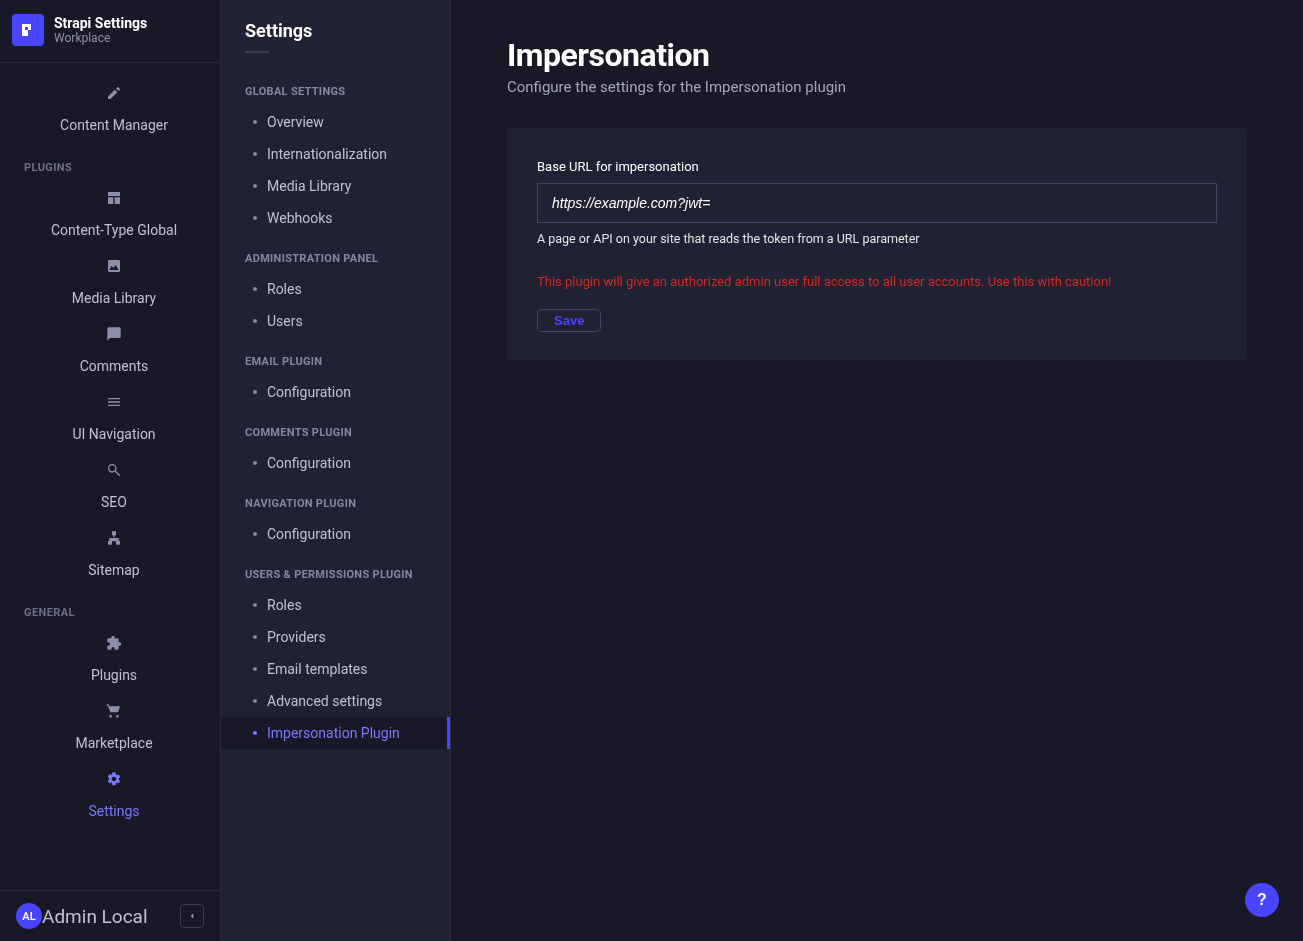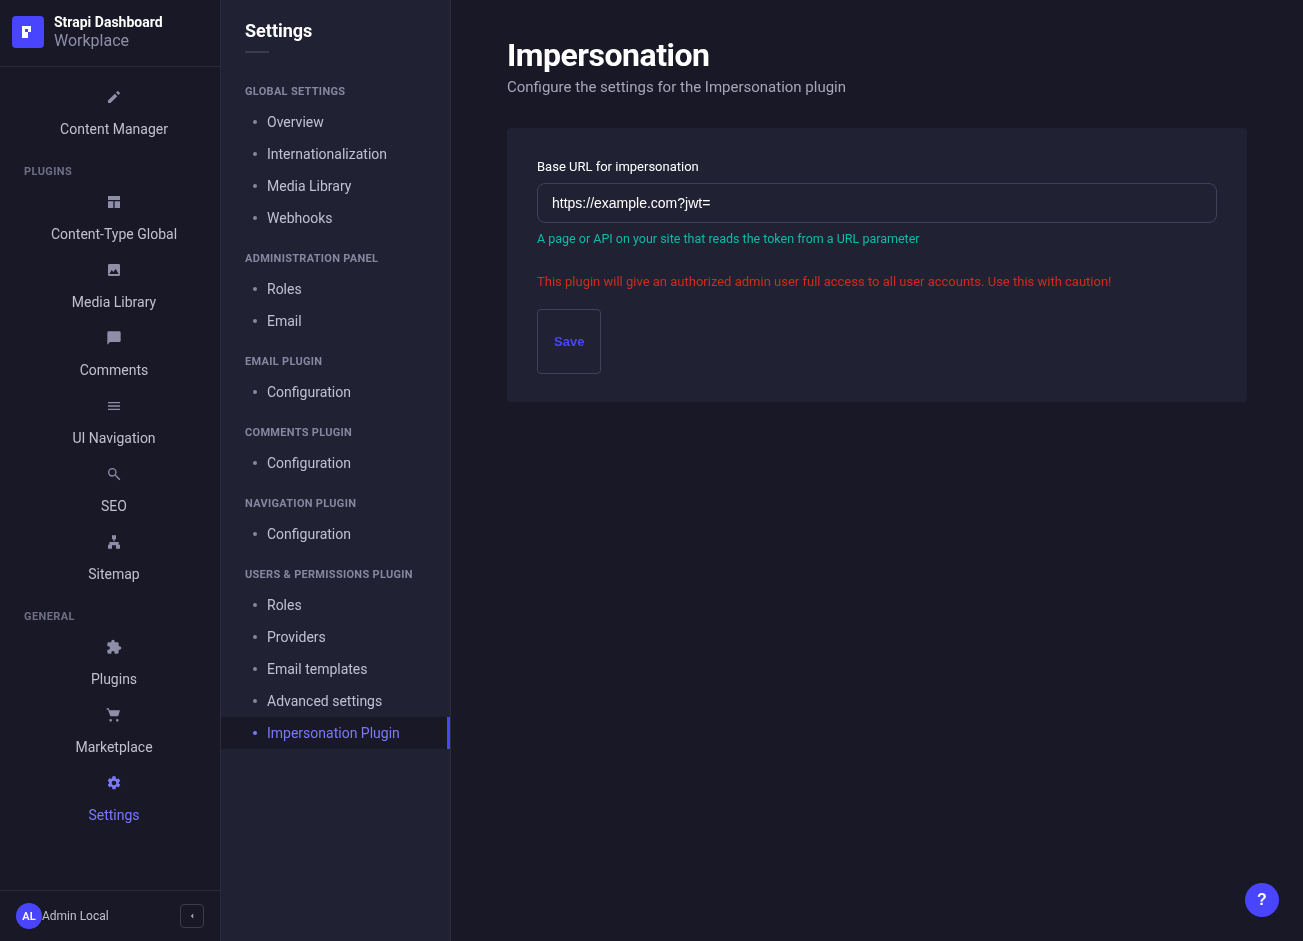--- a/index.html
+++ b/index.html
@@ -30,21 +30,21 @@
     gap: 10px;
   }
   .brand-logo {
     width: 32px; height: 32px;
     background: #4945ff;
     border-radius: 4px;
     display: flex; align-items:center; justify-content:center;
   }
   .brand-logo svg { width: 18px; height: 18px; fill:#fff;}
   .brand-title { font-size: 14px; font-weight: 700; color:#fff; line-height:1.2;}
-  .brand-sub { font-size: 16px; color:#8e8ea9;}
+  .brand-sub { font-size: 12px; color:#8e8ea9;}
   .nav {
     flex:1;
     overflow-y:auto;
     padding-top:12px;
   }
   .nav-item {
     display:flex; align-items:center;
     padding: 10px 16px 10px 24px;
     gap:16px;
     color:#c0c0cf;
@@ -68,21 +68,21 @@
     border-top:1px solid #2b2b3a;
     padding:12px 16px;
     display:flex; align-items:center; gap:0;
   }
   .avatar {
     width:26px; height:26px; border-radius:50%;
     background:#4945ff; color:#fff;
     display:flex; align-items:center; justify-content:center;
     font-size:11px; font-weight:600;
   }
-  .footer-user { flex:1; font-size:12px; color:#c0c0cf;}
+  .footer-user { flex:1; font-size:19px; color:#c0c0cf;}
   .collapse-btn {
     width:24px; height:24px; border:1px solid #3b3b4d; border-radius:4px;
     display:flex; align-items:center; justify-content:center; color:#a5a5ba;
     background:transparent; cursor:pointer;
   }
   .collapse-btn svg{width:10px;height:10px;fill:currentColor;}
 
   
   .sidebar-secondary {
     width: 230px;
@@ -138,36 +138,37 @@
     background:#212134;
     border-radius:4px;
     padding:28px 30px 28px 30px;
   }
   .field-label { font-size:13px; font-weight:400; color:#fff;}
   .text-input {
     margin-top:8px;
     width:100%;
     background:#212134;
     border:1px solid #414158;
-    border-radius:8px;
+    border-radius:0;
     padding:11px 14px;
     font-size:14px;
     color:#fff;
     outline:none;
-  }
-  .field-help { font-size:12.5px; color:#14b8a6; margin-top:8px;}
+    font-style:italic;
+  }
+  .field-help { font-size:12.5px; color:#e5e5e5; margin-top:8px;}
   .warning { font-size:13px; color:#d02b20; margin-top:28px;}
   .save-btn {
     margin-top:20px;
     background:transparent;
     border:1px solid #414158;
     color:#4945ff;
     font-size:13px;
     font-weight:600;
-    padding:24px 16px;
+    padding:3px 16px;
     border-radius:4px;
     cursor:pointer;
   }
   .help-fab {
     position:fixed;
     right:24px; bottom:24px;
     width:34px; height:34px; border-radius:50%;
     background:#4945ff;
     display:flex; align-items:center; justify-content:center;
     color:#fff; font-weight:700; cursor:pointer;
@@ -179,21 +180,21 @@
 <body>
 
 <aside class="sidebar-primary">
   <div class="brand">
     <div class="brand-logo">
       <svg viewBox="0 0 24 24">
           <path d="M4 4h12v8h-4v8H4V4zm4 4v4h4V8H8z"></path>
         </svg>
     </div>
     <div>
-      <div class="brand-title">Strapi Dashboard</div>
+      <div class="brand-title">Strapi Settings</div>
       <div class="brand-sub">Workplace</div>
     </div>
   </div>
 
   <nav class="nav">
     <div id="nav-top">
         <div class="nav-item">
           <span class="nav-icon">
             <svg viewBox="0 0 24 24">
               <path d="M3 17.25V21h3.75L17 10.75l-3.75-3.75L3 17.25zM20.7 7.05a1 1 0 0 0 0-1.4l-2.35-2.35a1 1 0 0 0-1.4 0L15 5.25 18.75 9l1.95-1.95z"></path>
@@ -314,21 +315,21 @@
         <span class="bullet"></span>
         <span>Webhooks</span>
       </div>
       <div class="subnav-section">Administration Panel</div>
       <div class="subnav-item">
         <span class="bullet"></span>
         <span>Roles</span>
       </div>
       <div class="subnav-item">
         <span class="bullet"></span>
-        <span>Email</span>
+        <span>Users</span>
       </div>
       <div class="subnav-section">Email Plugin</div>
       <div class="subnav-item">
         <span class="bullet"></span>
         <span>Configuration</span>
       </div>
       <div class="subnav-section">Comments Plugin</div>
       <div class="subnav-item">
         <span class="bullet"></span>
         <span>Configuration</span>

